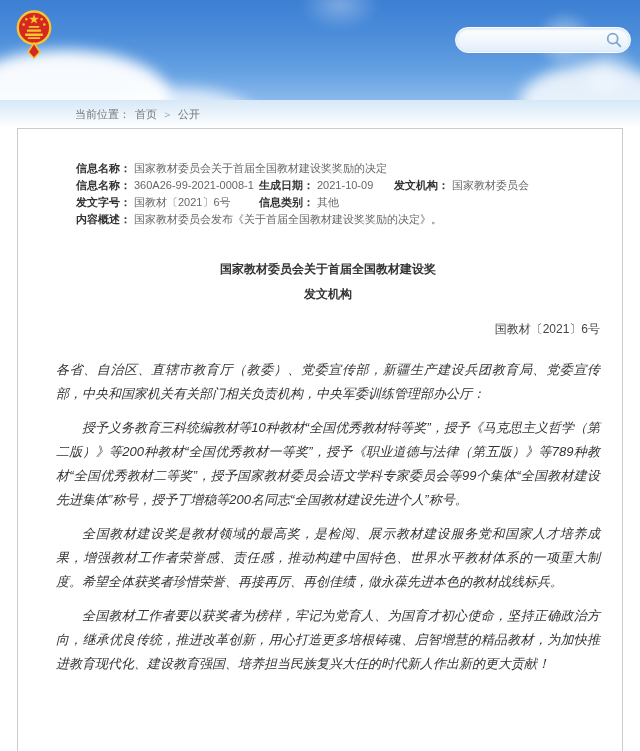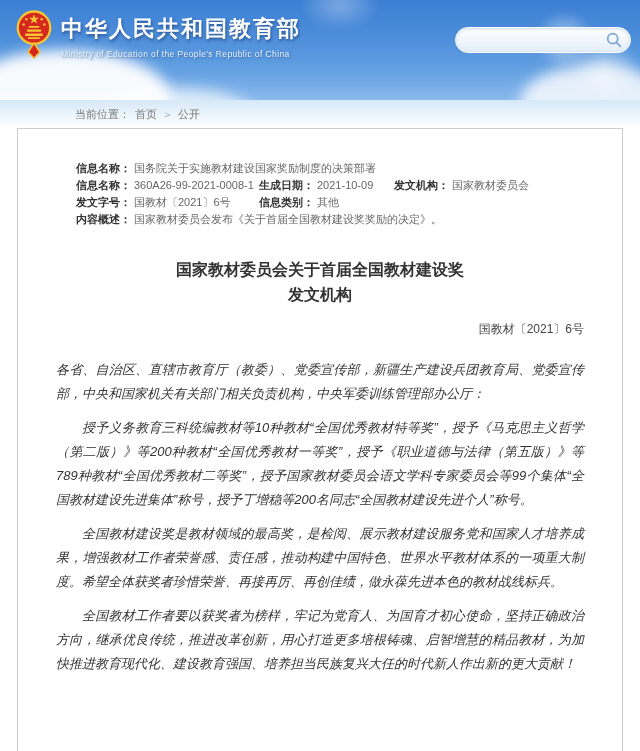--- a/index.html
+++ b/index.html
@@ -38,31 +38,31 @@
 
   
   .breadcrumb-bar { height:28px; display:flex; align-items:center; gap:5px;
     padding-left:75px; font-size:11px; color:#777;
     background:linear-gradient(180deg,#d6e8f7 0%,#ecf5fc 55%,#ffffff 100%); }
   .breadcrumb-bar a { color:#777; text-decoration:none; cursor:pointer; }
   .crumb-sep { color:#999; }
 
   
   .content-box { margin:0 17px; border:1px solid #cccccc; border-bottom:none;
-    background:#fff; height:623px; padding:32px 38px 0 38px; overflow:hidden; }
+    background:#fff; height:623px; padding:32px 22px 0 38px; overflow:hidden; }
 
   .meta { margin-left:20px; font-size:11px; line-height:15px; color:#666; }
   .meta-row { display:flex; margin-bottom:2px; }
   .m-label { font-weight:bold; color:#333; width:58px; flex-shrink:0; white-space:nowrap; }
   .m-val { color:#666; }
   .w-a { width:125px; flex-shrink:0; }
   .w-b { width:77px; flex-shrink:0; }
   .m-flex { flex:1; }
 
-  .doc-title { margin-top:30px; text-align:center; font-size:16px; font-weight:bold;
+  .doc-title { margin-top:30px; text-align:center; font-size:12px; font-weight:bold;
     color:#333; line-height:25px; }
   .doc-number { margin-top:14px; text-align:right; font-size:12px; color:#444; }
 
   .paragraphs { margin-top:20px; font-size:13px; color:#333; line-height:24px; text-align:justify; }
   .paragraphs p { margin-bottom:10px;font-style:italic; }
   .paragraphs p.indent { text-indent:2em; }
 </style>
 </head>
 <body>
 
@@ -81,24 +81,20 @@
       <polygon points="20,6 21.4,10 25.5,10 22.2,12.4 23.4,16.4 20,14 16.6,16.4 17.8,12.4 14.5,10 18.6,10" fill="#f7c531"></polygon>
       <circle cx="11.5" cy="11.5" r="1.4" fill="#f7c531"></circle>
       <circle cx="28.5" cy="11.5" r="1.4" fill="#f7c531"></circle>
       <circle cx="8.5" cy="17.5" r="1.4" fill="#f7c531"></circle>
       <circle cx="31.5" cy="17.5" r="1.4" fill="#f7c531"></circle>
       <rect x="14" y="19" width="12" height="2" rx="1" fill="#f7c531"></rect>
       <rect x="12" y="23" width="16" height="2.4" rx="1" fill="#f7c531"></rect>
       <rect x="10" y="27.5" width="20" height="2.6" rx="1" fill="#f7c531"></rect>
       <rect x="13" y="31.5" width="14" height="2" rx="1" fill="#f7c531"></rect>
     </svg>
-    <div class="brand-text">
-      <div class="site-title">中华人民共和国教育部</div>
-      <div class="site-sub">Ministry of Education of the People's Republic of China</div>
-    </div>
   </div>
 
   <div class="search-wrap">
     <input class="search-input" type="text" placeholder="" style="">
     <button class="search-btn">
       <svg width="16" height="16" viewBox="0 0 16 16">
         <circle cx="6.7" cy="6.7" r="5" fill="none" stroke="#7fa7cf" stroke-width="1.8"></circle>
         <line x1="10.4" y1="10.4" x2="14.4" y2="14.4" stroke="#7fa7cf" stroke-width="1.8" stroke-linecap="round"></line>
       </svg>
     </button>
@@ -110,21 +106,21 @@
   <a>首页</a>
   <span class="crumb-sep">＞</span>
   <a>公开</a>
 </div>
 
 <div class="content-box">
 
   <div class="meta">
     <div class="meta-row">
       <span class="m-label">信息名称：</span>
-      <span class="m-val m-flex">国务院关于实施教材建设国家奖励制度的决策部署</span>
+      <span class="m-val m-flex">国家教材委员会关于首届全国教材建设奖奖励的决定</span>
     </div>
     <div class="meta-row">
       <span class="m-label">信息名称：</span>
       <span class="m-val w-a">360A26-99-2021-0008-1</span>
       <span class="m-label">生成日期：</span>
       <span class="m-val w-b">2021-10-09</span>
       <span class="m-label">发文机构：</span>
       <span class="m-val m-flex">国家教材委员会</span>
     </div>
     <div class="meta-row">

